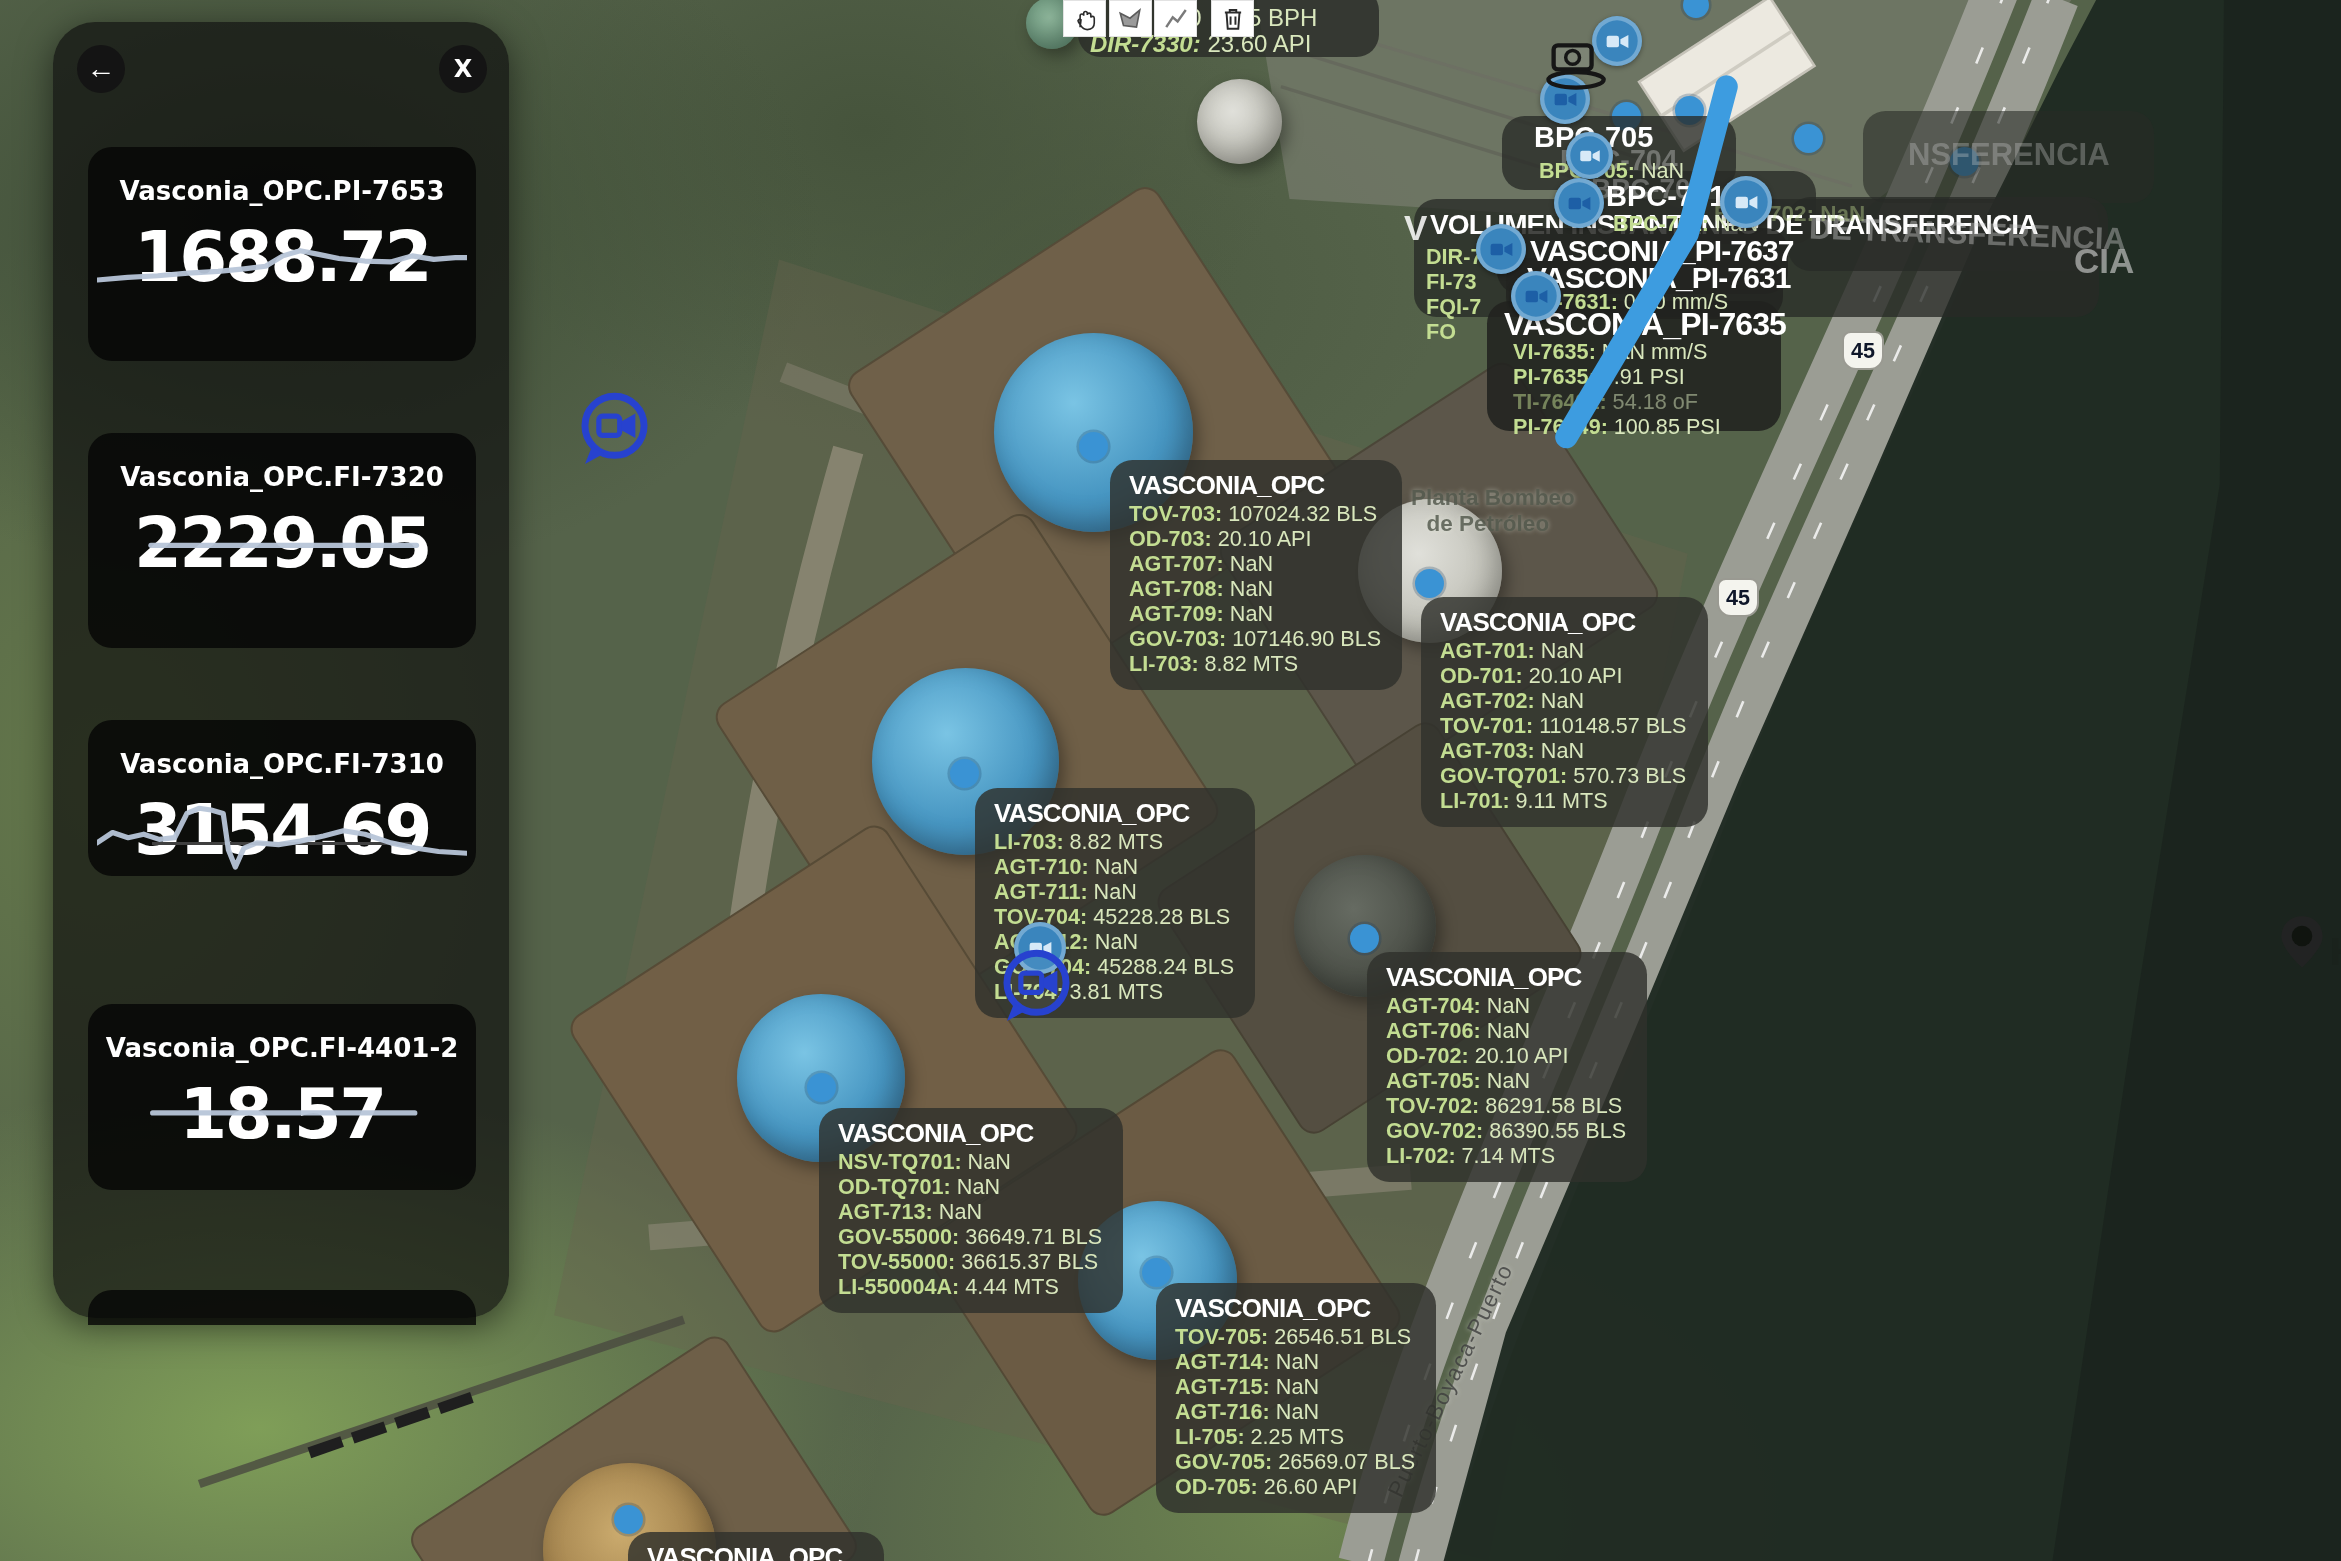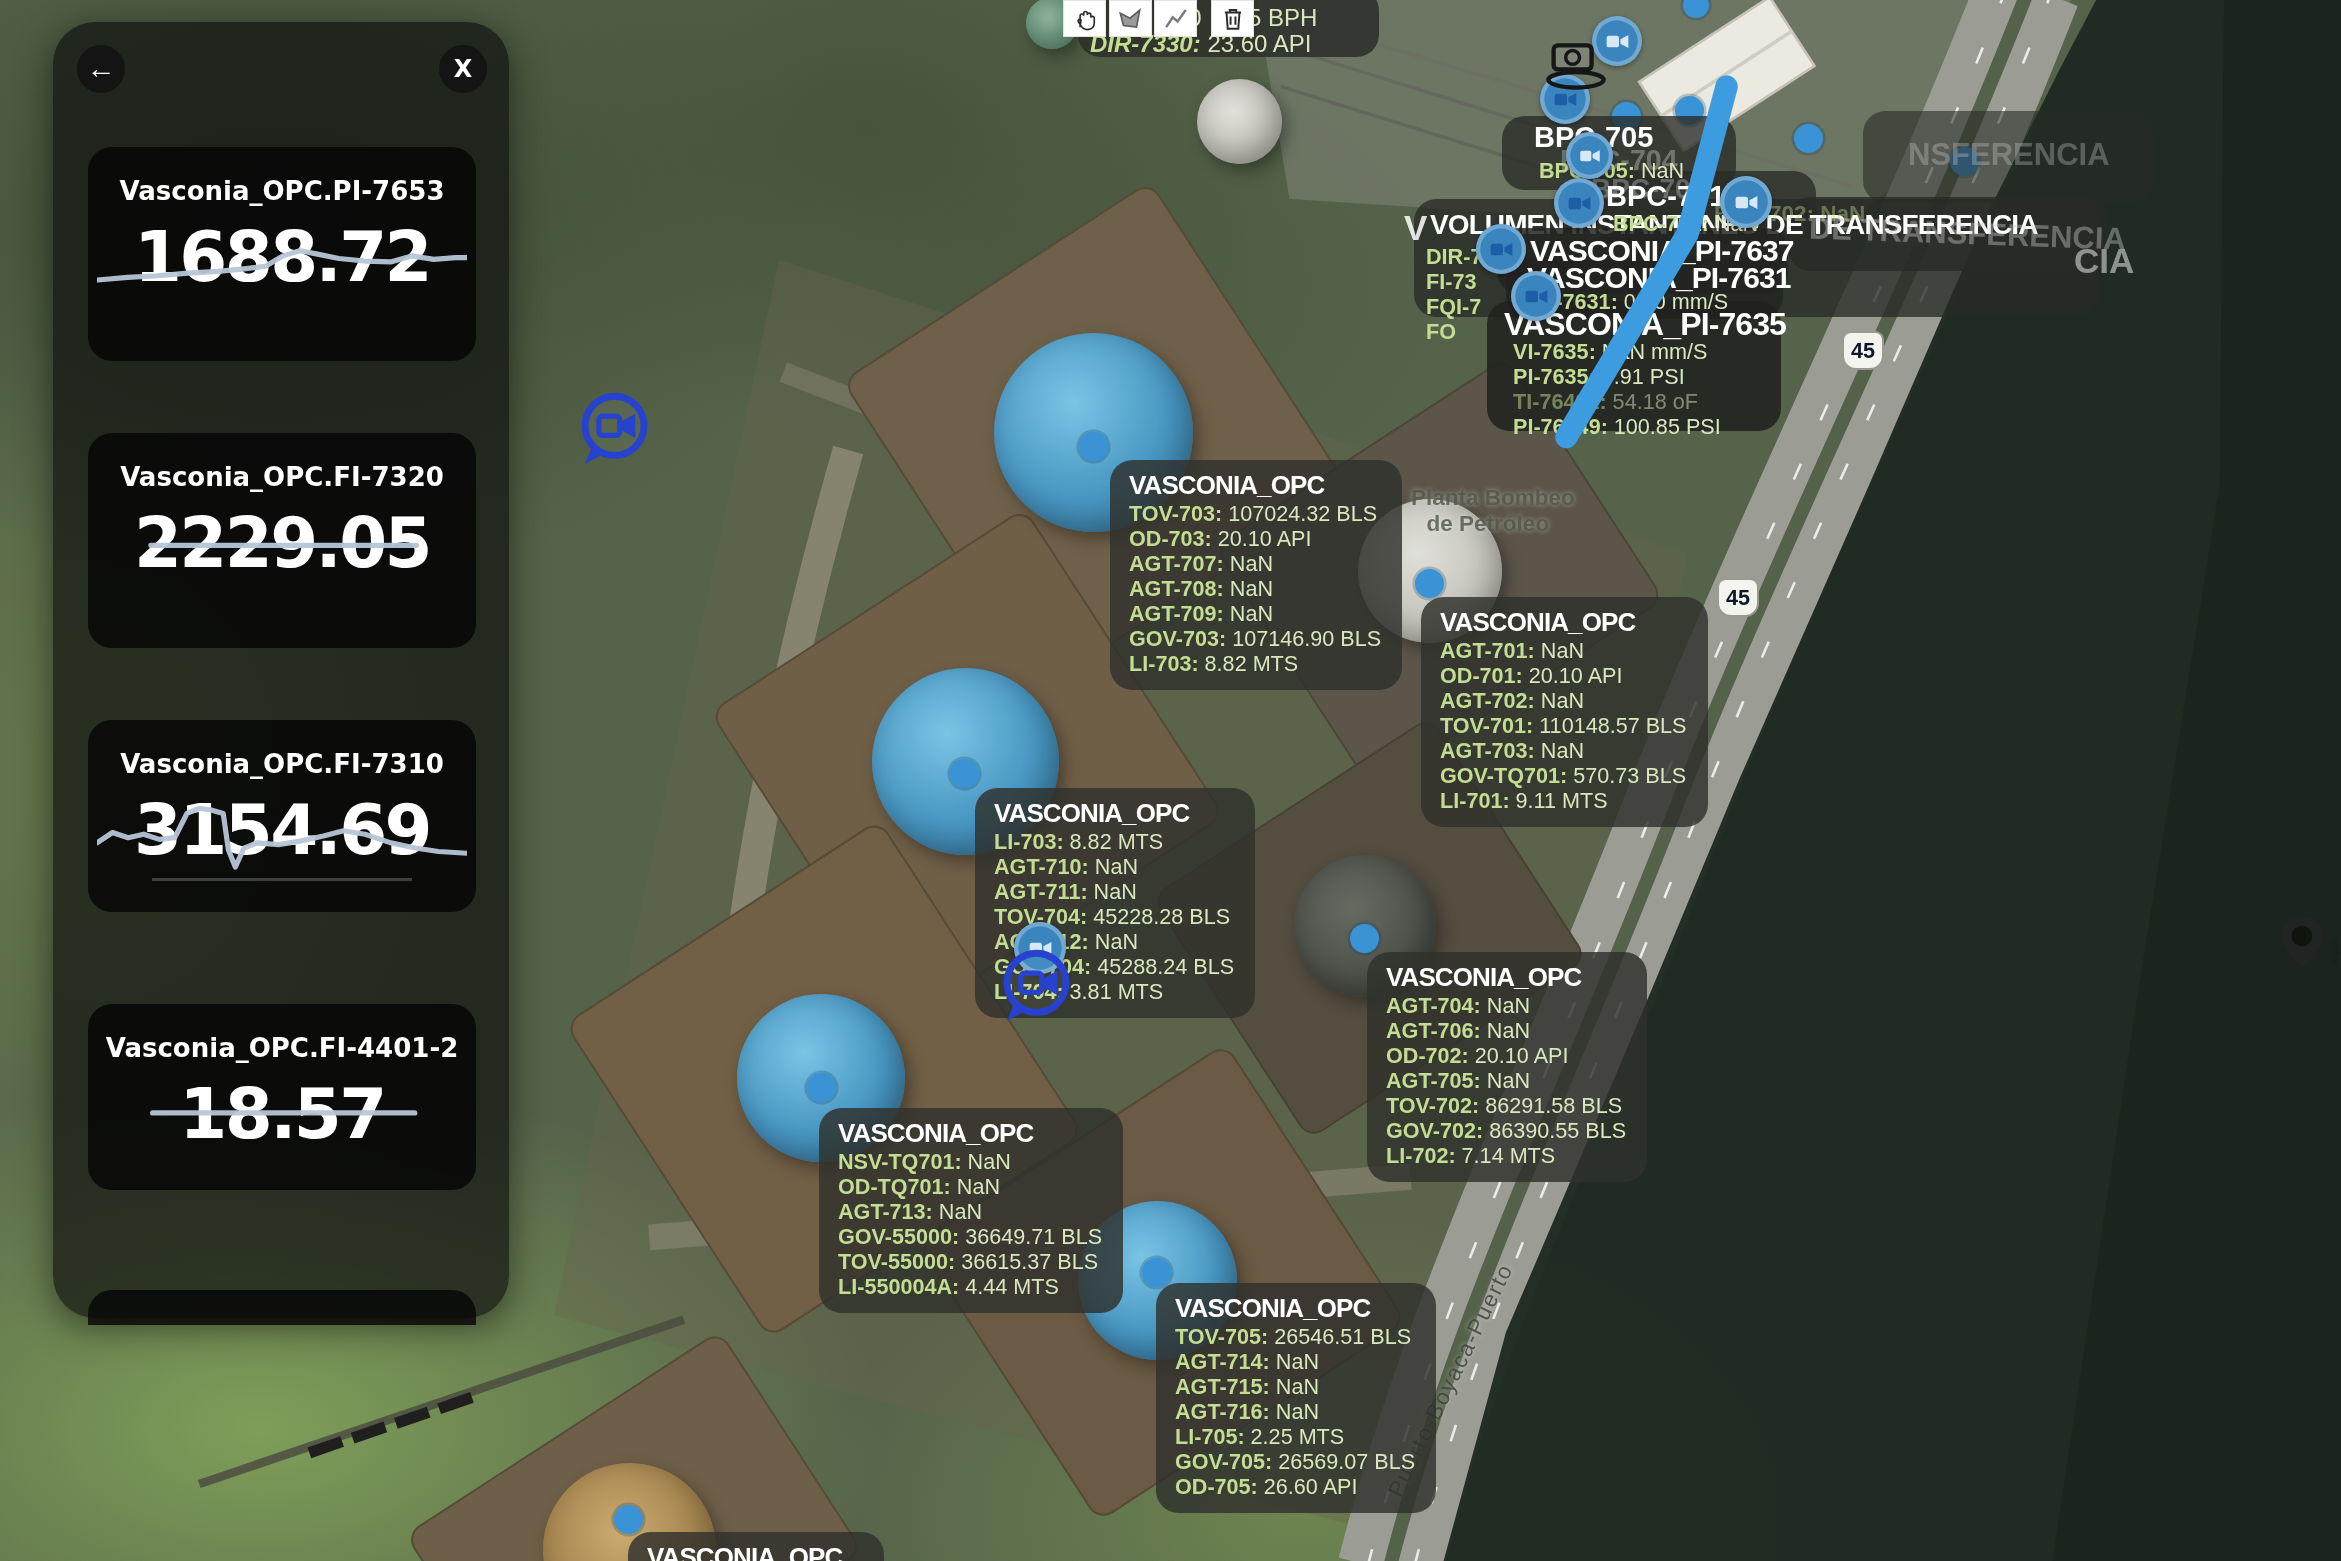--- a/index.html
+++ b/index.html
@@ -395,21 +395,21 @@
     </div>
 
     <div class="card" style="top:411px;height:215px;">
       <div class="card-title">Vasconia_OPC.FI-7320</div>
       <div class="card-value">2229.05</div>
       <svg class="spark" width="370" height="69" viewBox="0 0 428 80">
         <polyline points="62,34 370,34" fill="none" stroke="#b7c5d8" stroke-width="6" stroke-linecap="round" opacity="0.95"></polyline>
       </svg>
     </div>
 
-    <div class="card" style="top:698px;height:192px;">
+    <div class="card" style="top:698px;height:156px;">
       <div class="card-title">Vasconia_OPC.FI-7310</div>
       <div class="card-value">3154.69</div>
       <svg class="spark" width="370" height="78" viewBox="0 0 428 90">
         <polyline points="0,46 18,34 36,40 54,36 72,42 90,40 104,12 118,6 132,8 146,12 152,54 160,74 170,52 185,46 210,48 235,44 262,38 285,32 310,36 340,46 368,52 395,56 428,58" fill="none" stroke="#b7c5d8" stroke-width="6" stroke-linejoin="round" stroke-linecap="round" opacity="0.95"></polyline>
       </svg>
       <div class="underline3"></div>
     </div>
 
     <div class="card" style="top:982px;height:186px;">
       <div class="card-title">Vasconia_OPC.FI-4401-2</div>

